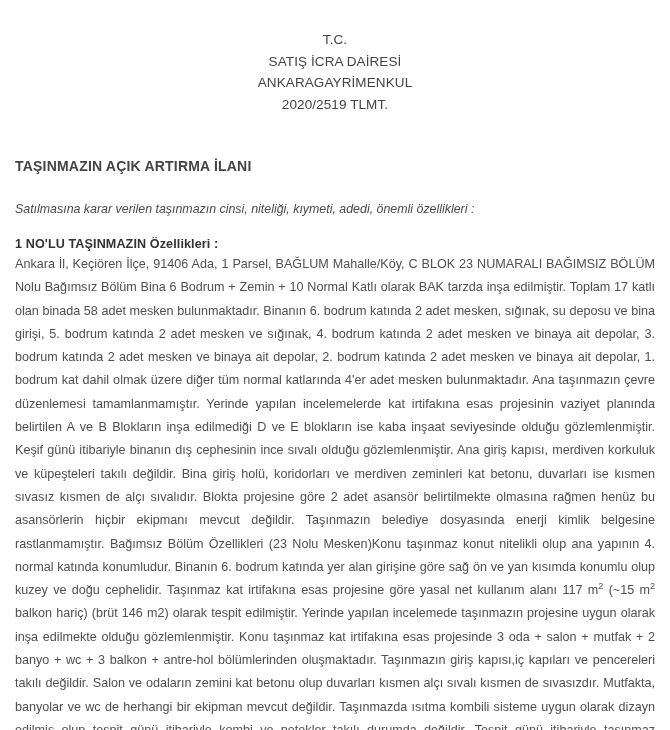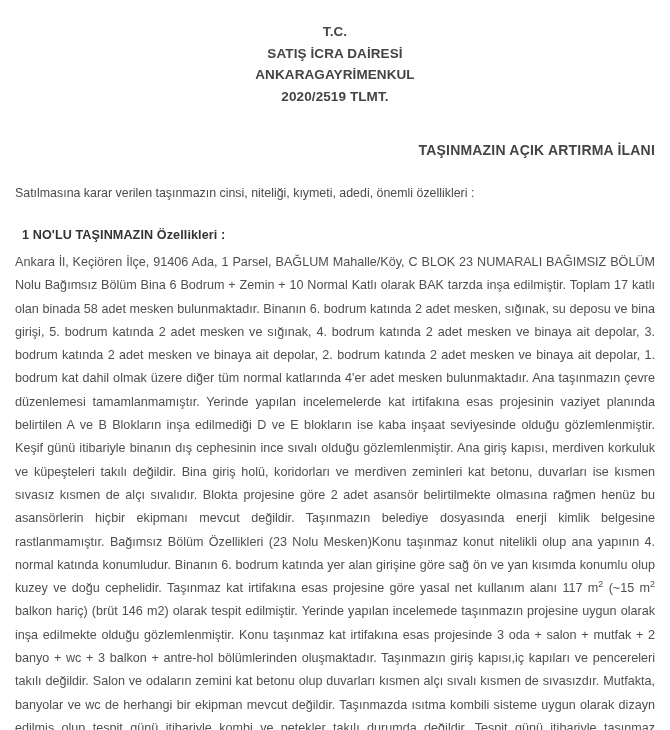--- a/index.html
+++ b/index.html
@@ -17,55 +17,56 @@
   }
   .page {
     width: 670px;
     height: 730px;
     box-sizing: border-box;
     padding: 10px 15px 0 15px;
     background: #ffffff;
   }
   .letterhead {
     text-align: center;
-    font-weight: bold;
+    font-weight: normal;
     font-size: 13.5px;
     line-height: 21.5px;
     letter-spacing: 0.1px;
     color: #444444;
-    margin: 8px;
+    margin: 16px;
     padding-top: 3px;
   }
   .letterhead .lh-line {
     display: block;
     white-space: nowrap;
   }
   .doc-title {
-    text-align: right;
+    text-align: left;
     font-weight: bold;
     font-size: 14px;
     letter-spacing: 0.2px;
     color: #444444;
     margin: 0;
     padding-top: 27px;
     padding-bottom: 2px;
   }
   .lead {
     font-size: 12.4px;
     line-height: 17px;
     text-align: left;
     color: #4a4a4a;
     margin: 0;
     padding-top: 25px;
+    font-style: italic;
   }
   .section-heading {
     font-size: 12.6px;
     font-weight: bold;
     color: #333333;
-    margin: 7px;
+    margin: 0;
     padding-top: 19px;
     padding-bottom: 1px;
     letter-spacing: 0.1px;
   }
   .body-text {
     font-size: 12.6px;
     line-height: 23.3px;
     text-align: justify;
     text-justify: inter-word;
     color: #4f4f4f;

